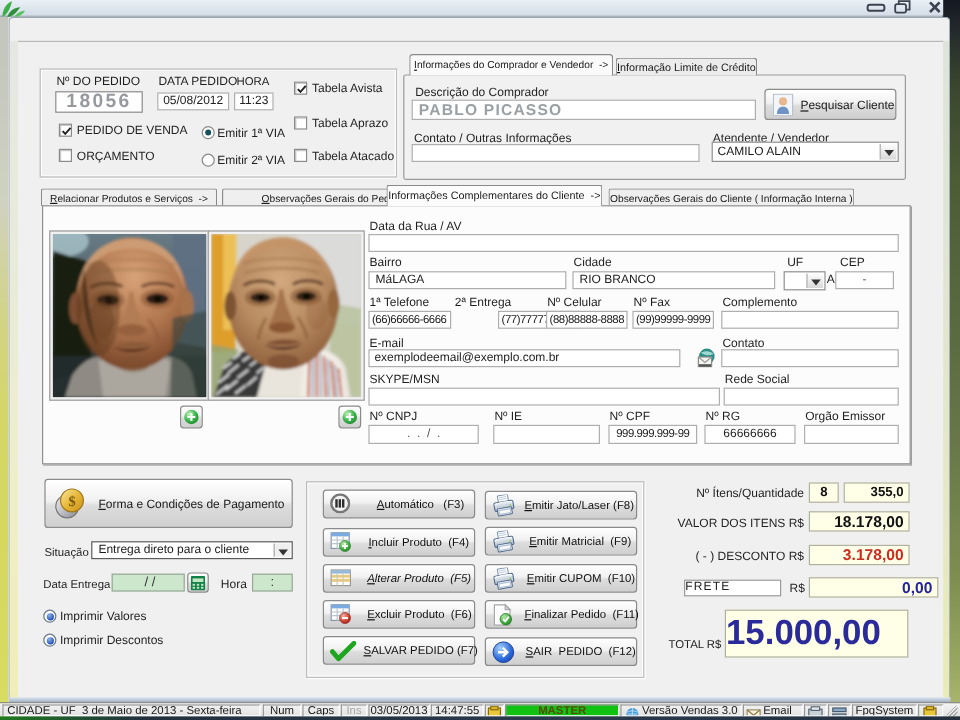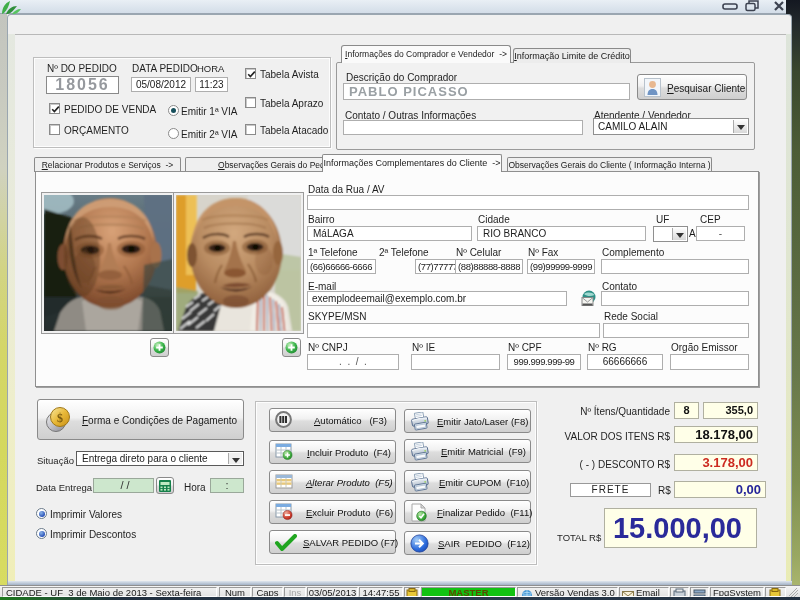--- a/index.html
+++ b/index.html
@@ -260,21 +260,21 @@
 <div class="lbl" style="left:656px;top:214px;">UF</div>
 <div class="abs combo" style="left:653px;top:226px;width:35px;height:16px;">
     <span style="padding-left:3px;line-height:14px;display:block;margin-left:32px;">AC</span>
     <span class="carrow"></span>
   </div>
 <div class="lbl" style="left:700px;top:214px;">CEP</div>
 <div class="field" style="left:696px;top:226px;width:49px;height:15px;text-align:center;line-height:13px;color:#555;">-</div>
 
 <div class="lbl" style="left:308px;top:247px;">1ª Telefone</div>
 <div class="field" style="left:307px;top:259px;width:69px;height:15px;padding-left:2px;line-height:13px;font-size:9.5px;letter-spacing:-0.4px;">(66)66666-6666</div>
-<div class="lbl" style="left:379px;top:247px;">2ª Telefone</div>
+<div class="lbl" style="left:379px;top:247px;">2ª Entrega</div>
 <div class="field" style="left:382px;top:259px;width:69px;height:15px;padding-left:2px;line-height:13px;font-size:9.5px;letter-spacing:-0.4px;margin-left:33px;">(77)77777-7778</div>
 <div class="lbl" style="left:456px;top:247px;">Nº Celular</div>
 <div class="field" style="left:455px;top:259px;width:68px;height:15px;padding-left:2px;line-height:13px;font-size:9.5px;letter-spacing:-0.4px;">(88)88888-8888</div>
 <div class="lbl" style="left:528px;top:247px;">Nº Fax</div>
 <div class="field" style="left:527px;top:259px;width:68px;height:15px;padding-left:2px;line-height:13px;font-size:9.5px;letter-spacing:-0.4px;">(99)99999-9999</div>
 <div class="lbl" style="left:602px;top:247px;">Complemento</div>
 <div class="field" style="left:601px;top:259px;width:148px;height:15px;"></div>
 
 <div class="lbl" style="left:308px;top:281px;">E-mail</div>
 <div class="field" style="left:307px;top:291px;width:260px;height:15px;padding-left:4px;line-height:13px;">exemplodeemail@exemplo.com.br</div>
@@ -442,25 +442,25 @@
     <span class="btx" style="left:33px;"><span class="u">S</span>AIR&nbsp; PEDIDO&nbsp; (F12)</span>
   </div>
 
 <div class="lbl" style="right:130px;top:406px;">Nº Ítens/Quantidade</div>
 <div class="abs cream" style="left:674px;top:402px;width:25px;height:17px;text-align:center;font-weight:bold;line-height:15px;">8</div>
 <div class="abs cream" style="left:703px;top:402px;width:55px;height:17px;text-align:right;font-weight:bold;line-height:15px;padding-right:4px;">355,0</div>
 <div class="lbl" style="right:130px;top:431px;">VALOR DOS ITENS R$</div>
 <div class="abs cream" style="left:674px;top:426px;width:84px;height:17px;text-align:right;font-weight:bold;font-size:13px;line-height:15px;padding-right:4px;">18.178,00</div>
 <div class="lbl" style="right:130px;top:459px;">( - ) DESCONTO R$</div>
 <div class="abs cream" style="left:674px;top:454px;width:84px;height:17px;text-align:right;font-weight:bold;font-size:13px;line-height:15px;padding-right:4px;color:#cc2b20;">3.178,00</div>
-<div class="field" style="left:570px;top:483px;width:81px;height:14px;text-align:center;line-height:12px;font-size:10px;letter-spacing:1px;border-color:#999;">FRETE</div>
+<div class="field" style="left:570px;top:483px;width:81px;height:14px;text-align:left;line-height:12px;font-size:10px;letter-spacing:1px;border-color:#999;">FRETE</div>
 <div class="lbl" style="left:658px;top:485px;">R$</div>
-<div class="abs cream" style="left:674px;top:481px;width:92px;height:17px;text-align:right;font-weight:bold;font-size:13px;line-height:15px;padding-right:4px;color:#24249a;">0,00</div>
+<div class="abs cream" style="left:674px;top:481px;width:108px;height:17px;text-align:right;font-weight:bold;font-size:13px;line-height:15px;padding-right:4px;color:#24249a;">0,00</div>
 <div class="lbl" style="left:557px;top:532px;font-size:9.5px;">TOTAL R$</div>
-<div class="abs cream" style="left:604px;top:508px;width:153px;height:40px;text-align:center;font-weight:bold;font-size:29px;line-height:38px;padding-right:6px;color:#2a2a9a;">15.000,00</div>
+<div class="abs cream" style="left:604px;top:508px;width:153px;height:40px;text-align:left;font-weight:bold;font-size:29px;line-height:38px;padding-right:6px;color:#2a2a9a;">15.000,00</div>
 
 <svg width="0" height="0" style="position:absolute;">
   <defs>
     <radialGradient id="gorb" cx="0.35" cy="0.3" r="0.9">
         <stop offset="0" stop-color="#c8f0c0"></stop>
         <stop offset="0.5" stop-color="#39b54a"></stop>
         <stop offset="1" stop-color="#1a7a2a"></stop>
       </radialGradient>
     <radialGradient id="gorb2" cx="0.35" cy="0.3" r="0.9">
         <stop offset="0" stop-color="#c8f0c0"></stop>

